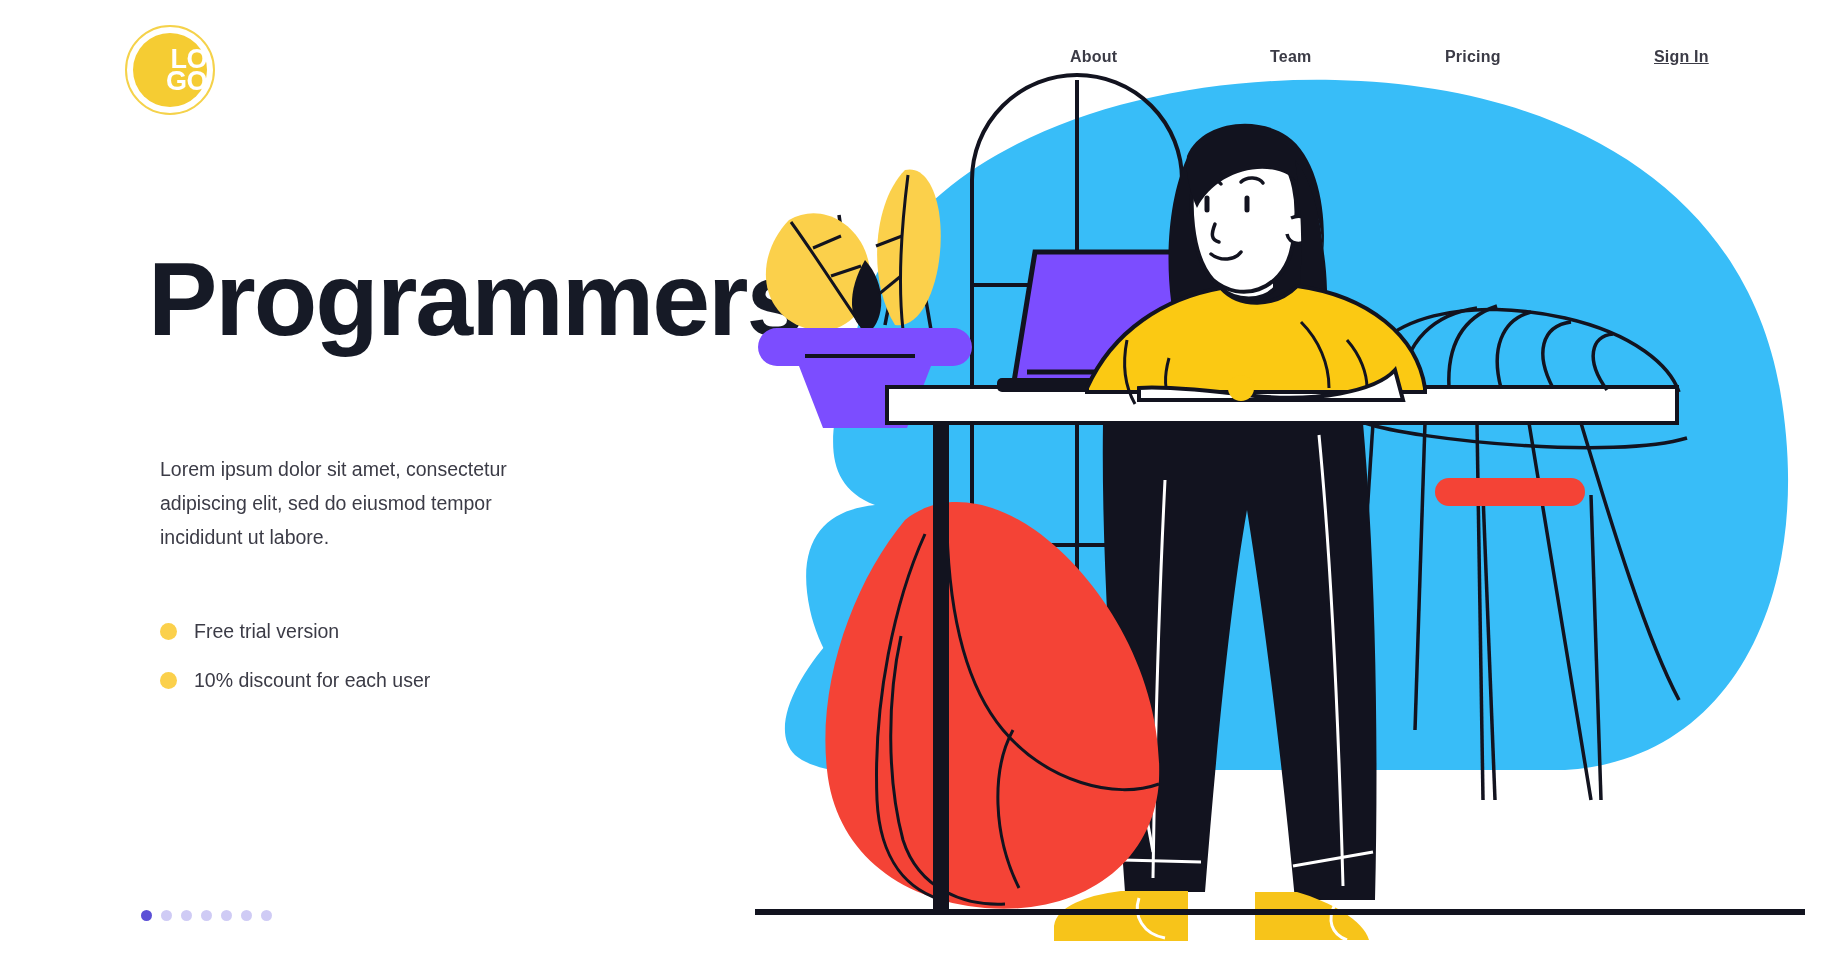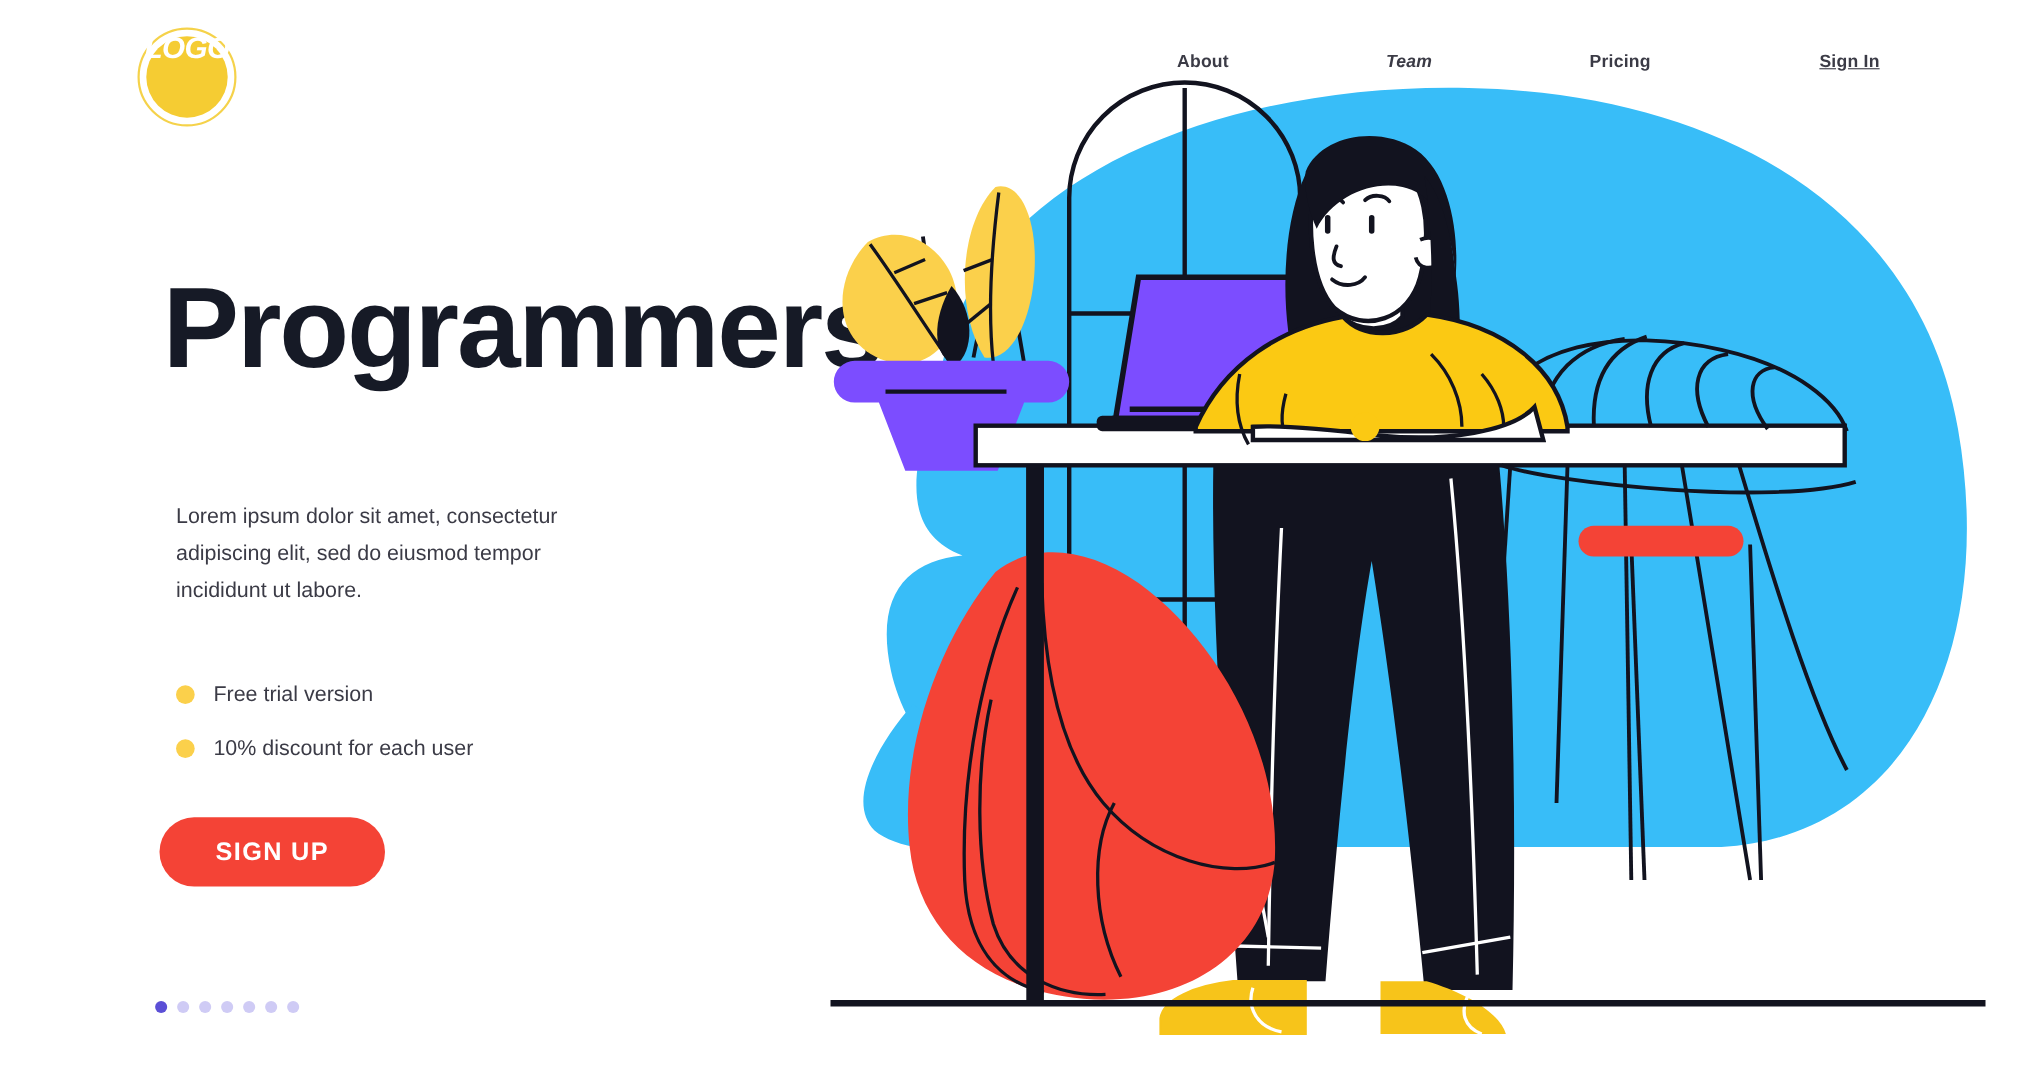--- a/index.html
+++ b/index.html
@@ -12,36 +12,35 @@
 
   
   .header{position:absolute;top:0;left:0;width:1837px;height:140px;}
   .logo{
     position:absolute;left:125px;top:25px;width:86px;height:86px;
     border-radius:50%;border:2px solid #f5d24a;
     display:flex;align-items:center;justify-content:center;
   }
   .logo-disc{
     width:74px;height:74px;border-radius:50%;background:#f5cc33;
-    display:flex;align-items:flex-start;justify-content:center;
+    display:flex;flex-direction:column;align-items:flex-end;justify-content:center;
     line-height:0.82;
-    font-style:italic;
   }
   .logo-disc span{
     color:#ffffff;font-weight:bold;font-size:27px;letter-spacing:-0.5px;
     font-family:"Liberation Sans",sans-serif;
   }
   .nav{position:absolute;top:48px;left:1070px;width:700px;height:40px;}
   .nav a{
     position:absolute;top:0;
     color:#3b3b46;font-size:16px;font-weight:bold;text-decoration:none;
     letter-spacing:0.2px;white-space:nowrap;
   }
   .nav a:nth-child(1){left:0;}
-  .nav a:nth-child(2){left:190px;font-style:italic;}
+  .nav a:nth-child(2){left:200px;}
   .nav a:nth-child(3){left:375px;}
   .nav a:nth-child(4){left:584px;text-decoration:underline;}
 
   
   .hero{position:absolute;left:148px;top:245px;width:700px;}
   .hero h1{
     margin:0;font-size:104px;line-height:1.05;font-weight:bold;
     color:#161a26;letter-spacing:-2px;
     font-family:"Liberation Sans",sans-serif;
   }
@@ -109,21 +108,20 @@
       <li>
         <span class="dot"></span>
         <span>Free trial version</span>
       </li>
       <li>
         <span class="dot"></span>
         <span>10% discount for each user</span>
       </li>
     </ul>
 
-    <button class="signup">SIGN UP</button>
 
     <div class="dots">
       <i class="active"></i>
       <i></i>
       <i></i>
       <i></i>
       <i></i>
       <i></i>
       <i></i>
     </div>

